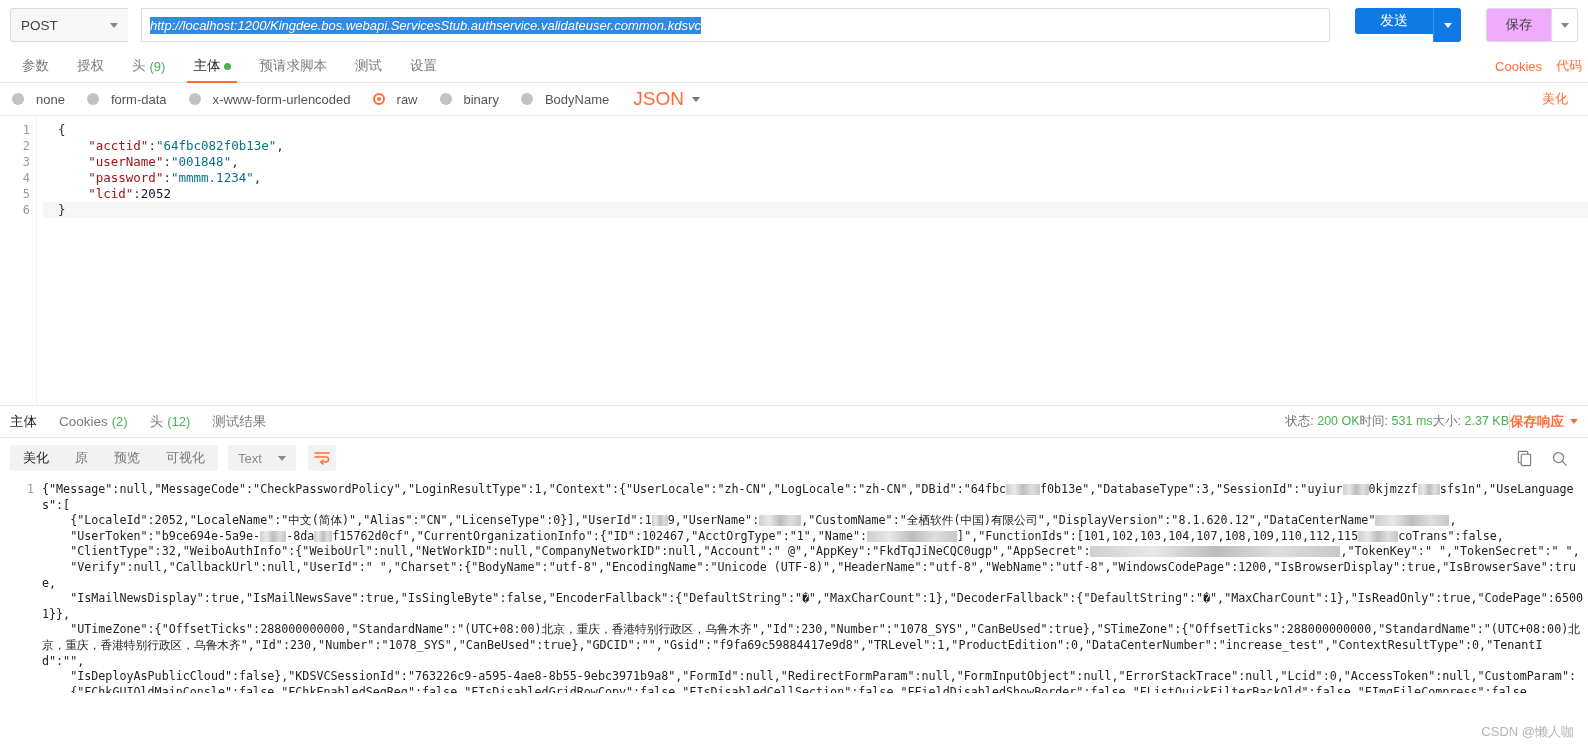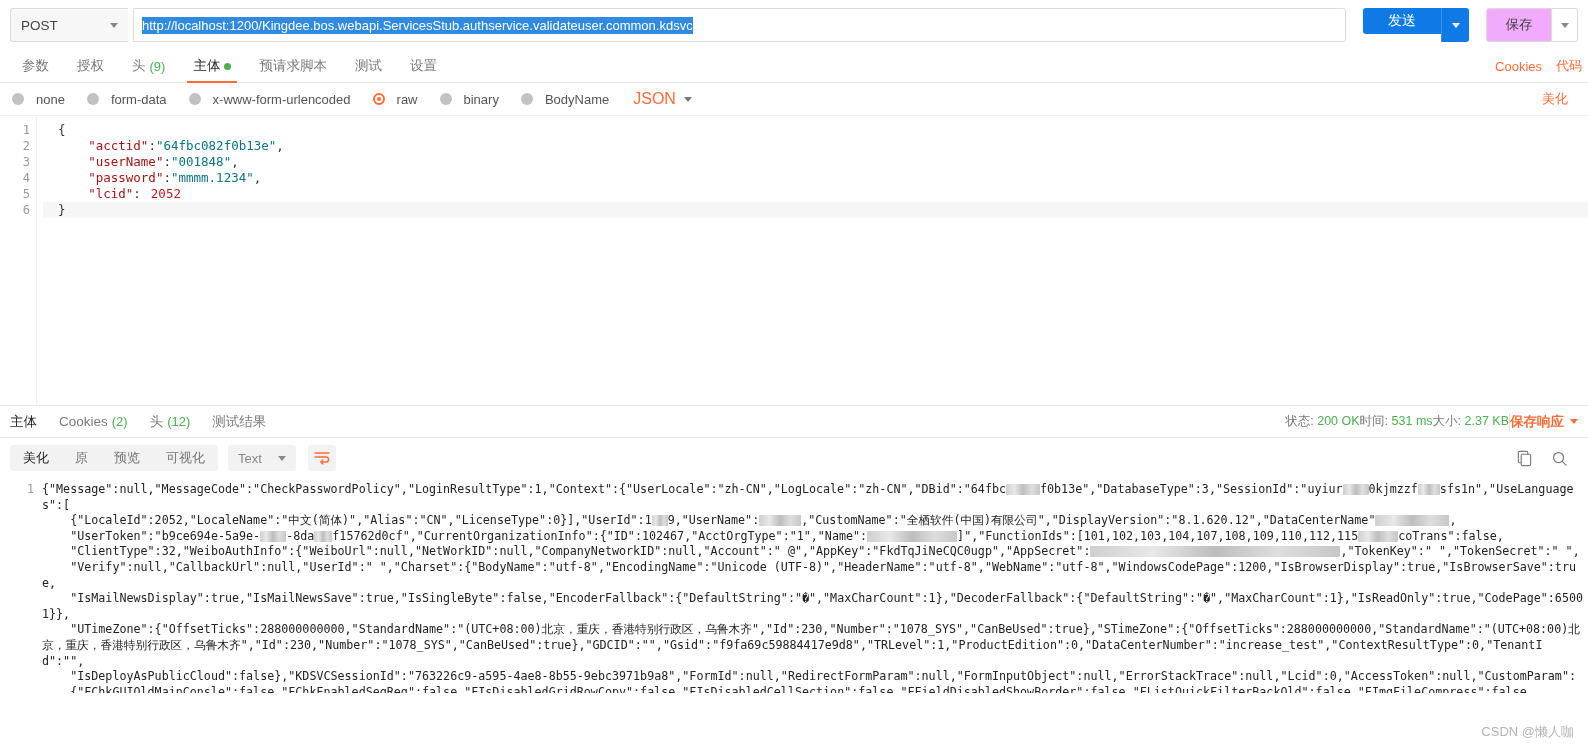--- a/index.html
+++ b/index.html
@@ -13,21 +13,21 @@
   }
   body { position: relative; }
 
   
   .url-bar {
     display: flex;
     align-items: center;
     padding: 8px 10px 8px 10px;
     height: 50px;
     background: #ffffff;
-    gap: 5px;
+    gap: 13px;
   }
   .method-select {
     width: 118px;
     height: 34px;
     border: 1px solid #dcdcdc;
     border-right: none;
     border-radius: 3px 0 0 3px;
     background: #f7f7f7;
     display: flex;
     align-items: center;
@@ -47,20 +47,21 @@
   .url-input-wrap {
     flex: 1 1 auto;
     height: 34px;
     border: 1px solid #dcdcdc;
     border-radius: 0 3px 3px 0;
     background: #fff;
     display: flex;
     align-items: center;
     padding: 9px 8px;
     overflow: hidden;
+    font-style: italic;
   }
   .url-text {
     font-size: 13px;
     color: #ffffff;
     background: #2f8ae0;
     white-space: nowrap;
     font-family: "Liberation Sans", sans-serif;
     padding: 1px 0;
   }
   .send-group {
@@ -207,21 +208,21 @@
     position: absolute;
     left: 2px; top: 2px;
     width: 4px; height: 4px;
     border-radius: 50%;
     background: #ff6c37;
   }
   .fmt-select {
     display: flex;
     align-items: center;
     gap: 8px;
-    font-size: 16px;
+    font-size: 19px;
     color: #ff6c37;
     cursor: pointer;
     margin-left: 2px;
   }
   .fmt-select .caret {
     width: 0; height: 0;
     border-left: 4px solid transparent;
     border-right: 4px solid transparent;
     border-top: 5px solid #777;
   }
@@ -261,21 +262,21 @@
     font-size: 12.5px;
     line-height: 16px;
     color: #333;
     border-left: 1px solid #f0f0f0;
     position: relative;
   }
   .code-line { white-space: pre; height: 16px; }
   .code-line.hl { background: #f6f6f6; }
   .k-str { color: #a31515; }
   .k-val { color: #0b7285; }
-  .k-num { color: #b91c1c; margin-left: 10px; }
+  .k-num { color: #0f172a; }
   .k-punc { color: #333; }
 
   
   .resp-tabs {
     display: flex;
     align-items: center;
     height: 33px;
     border-top: 1px solid #e6e6e6;
     border-bottom: 1px solid #e6e6e6;
     padding: 0 10px;

